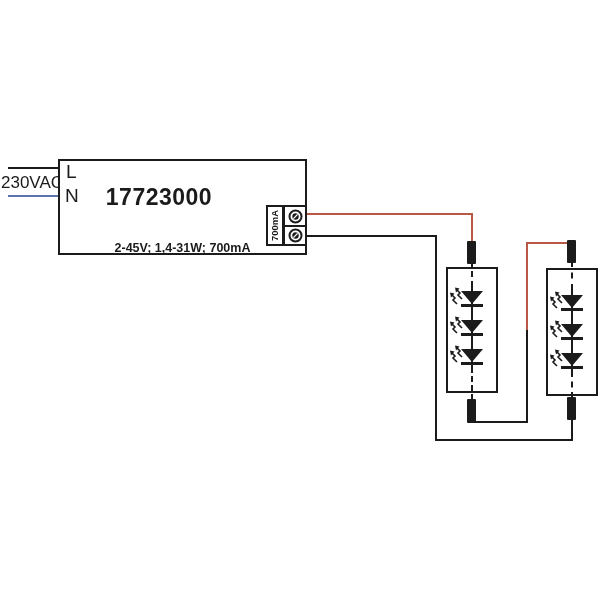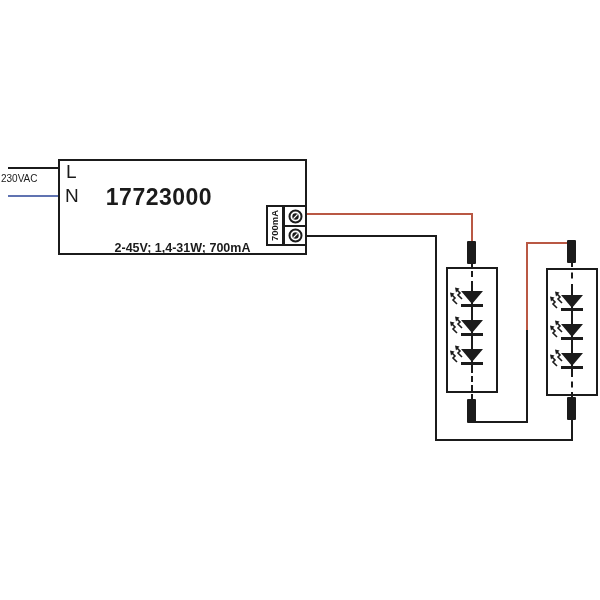--- a/index.html
+++ b/index.html
@@ -13,21 +13,21 @@
     font-family:"Liberation Sans",sans-serif;color:var(--line);overflow:hidden;
   }
   .hwire{position:absolute;height:2px;background:var(--line);}
   .vwire{position:absolute;width:2px;background:var(--line);}
   .red{background:var(--wire-red);}
   .blue{background:var(--wire-blue);}
   .box{position:absolute;border:2px solid var(--line);background:#fff;box-sizing:border-box;}
   .pin{position:absolute;width:9px;background:var(--line);border-radius:1px;}
   .dashv{position:absolute;width:0;border-left:2px dashed var(--line);}
   .txt{position:absolute;white-space:nowrap;color:var(--line);}
-  .mains-label{font-size:10px;}
+  .mains-label{font-size:17px;}
   .ln-label{font-size:19px;}
   .model{left:58px;width:202px;top:184px;text-align:center;font-size:23px;font-weight:bold;letter-spacing:.5px;}
   .specs{left:58px;width:249px;top:209px;text-align:center;font-size:12.5px;font-weight:bold;margin-top:32px;}
   .tlabel-box{display:flex;align-items:center;justify-content:center;overflow:visible;}
   .tlabel-box span{transform:rotate(-90deg);white-space:nowrap;font-size:9.5px;font-weight:bold;}
   .tblock{padding:0;}
   .tcell{height:18px;border-bottom:2px solid var(--line);display:flex;align-items:center;justify-content:center;}
   .tcell:last-child{border-bottom:none;height:17px;}
   .led-strip{position:absolute;display:flex;flex-direction:column;gap:3px;}
   .led-strip svg{display:block;}

